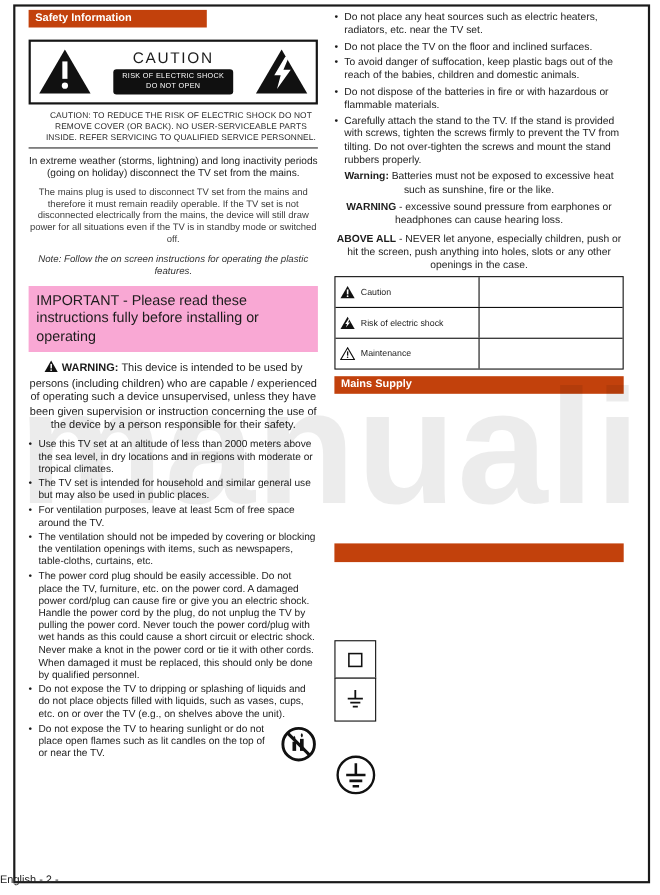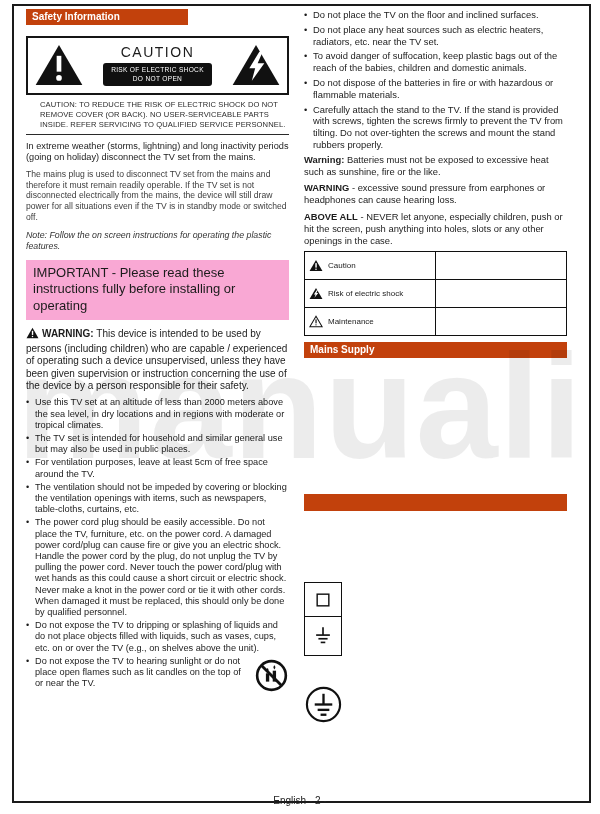--- a/index.html
+++ b/index.html
@@ -27,21 +27,21 @@
   
   .caution-box{border:2px solid #151515; padding:5px 6px 6px 6px; display:flex; align-items:center; gap:6px;}
   .caution-center{flex:1; text-align:center;}
   .caution-title{font-size:14px; letter-spacing:1.5px; margin-bottom:3px;}
   .caution-blackbox{
     background:#101010; color:#fff; font-size:6.6px; line-height:8.4px;
     border-radius:3px; padding:3px 8px; display:inline-block; letter-spacing:.3px;
   }
   .caution-note{font-size:7.6px; line-height:10px; color:#2a2a2a; margin:5px 0 4px 14px; letter-spacing:.1px;}
   .divider{border:none; border-top:1.2px solid #2a2a2a; margin:2px 0 6px 0;}
-  p{margin:0 0 5px 0;}
+  p{margin:0 0 5px 0;text-align:center;}
   .para-weather{font-size:9.2px; line-height:11.4px;}
   .para-mains{font-size:8.6px; line-height:10.8px; color:#3d3d3d;}
   .note-italic{font-size:8.8px; line-height:11px; font-style:italic; color:#333; margin:7px 0 8px 0;}
   .important-box{
     background:#f9a8d4; font-size:13px; line-height:16.5px; padding:5px 7px 6px 7px; margin-bottom:7px;
   }
   .warning-para{font-size:10px; line-height:12.4px; margin-bottom:5px;}
   .warning-para b{font-weight:bold;}
   ul.bullets{list-style:none; margin:0; padding:0;}
   ul.bullets li{
@@ -61,21 +61,21 @@
     gap:5px; padding:0 4px; font-size:8px;
   }
   .sym-cell-r{flex:1; font-size:8px; display:flex; align-items:center; padding:0 4px;}
   
   .symbol-box{width:36px; height:33px; border:1.4px solid #101010; display:flex; align-items:center; justify-content:center; background:#fff; position:relative; z-index:6;}
   .box-stack{margin-top:71px;}
   .box-2{margin-top:-1px; height:38px;}
   .circle-earth{margin-top:29px;}
   .no-flames-float{float:right; margin:2px 0 2px 6px;}
   .footer{
-    position:absolute; left:0; bottom:8px; width:100%; text-align:center;
+    position:absolute; left:0; bottom:8px; width:100%; text-align:left;
     font-size:10px; color:#222;
   }
   svg{display:block;}
   .inline-tri{display:inline-block; vertical-align:-2px; margin-right:3px;}
 </style>
 </head>
 <body>
 
 <div class="page">
   <div class="frame"></div>
@@ -146,22 +146,22 @@
             <line x1="8.6" y1="8.6" x2="31.4" y2="31.4" stroke="#111" stroke-width="3.2"></line>
           </svg>
         </span>
         <span>Do not expose the TV to hearing sunlight or do not place open flames such as lit candles on the top of or near the TV.</span>
       </li>
     </ul>
   </div>
 
   <div class="col col-right">
     <ul class="bullets">
+      <li><span>Do not place any heat sources such as electric heaters, radiators, etc. near the TV set.</span></li>
       <li><span>Do not place the TV on the floor and inclined surfaces.</span></li>
-      <li><span>Do not place any heat sources such as electric heaters, radiators, etc. near the TV set.</span></li>
       <li><span>To avoid danger of suffocation, keep plastic bags out of the reach of the babies, children and domestic animals.</span></li>
       <li><span>Do not dispose of the batteries in fire or with hazardous or flammable materials.</span></li>
       <li><span>Carefully attach the stand to the TV. If the stand is provided with screws, tighten the screws firmly to prevent the TV from tilting. Do not over-tighten the screws and mount the stand rubbers properly.</span></li>
     </ul>
 
     <p class="rp"><b>Warning:</b><span> Batteries must not be exposed to excessive heat such as sunshine, fire or the like.</span></p>
     <p class="rp"><b>WARNING</b><span> - excessive sound pressure from earphones or headphones can cause hearing loss.</span></p>
     <p class="rp"><b>ABOVE ALL</b><span> - NEVER let anyone, especially children, push or hit the screen, push anything into holes, slots or any other openings in the case.</span></p>
 
     <div class="sym-table">

